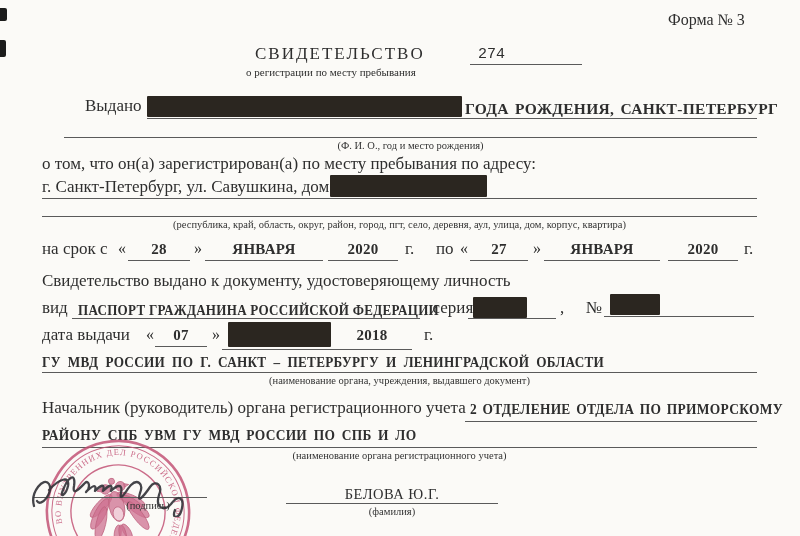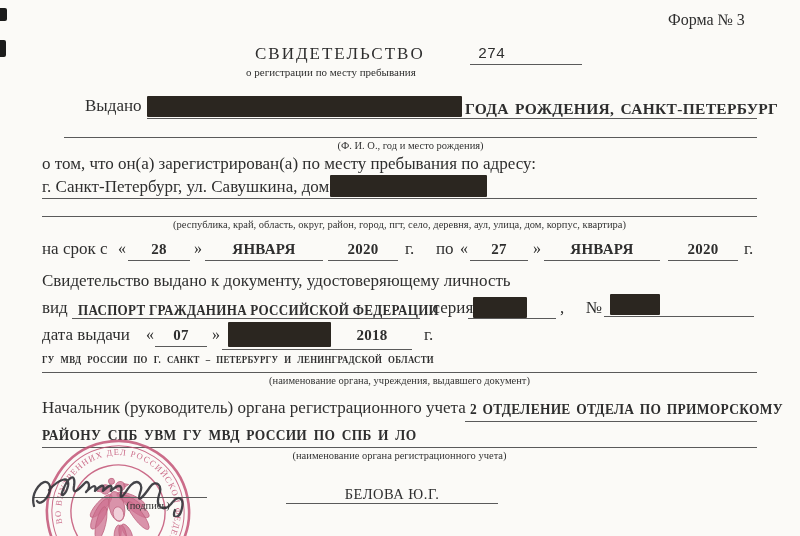--- a/index.html
+++ b/index.html
@@ -90,21 +90,21 @@
   <div class="abs t q" style="left:146px;top:326px;">«</div>
   <div class="abs bold-val center" style="left:157px;top:327px;width:48px;">07</div>
   <div class="uline" style="left:155px;top:346px;width:52px;"></div>
   <div class="abs t q" style="left:212px;top:326px;">»</div>
   <div class="redact" style="left:228px;top:322px;width:103px;height:25px;"></div>
   <div class="uline" style="left:222px;top:349px;width:115px;"></div>
   <div class="abs bold-val center" style="left:334px;top:327px;width:76px;">2018</div>
   <div class="uline" style="left:332px;top:349px;width:80px;"></div>
   <div class="abs t" style="left:424px;top:326px;">г.</div>
 
-  <div class="abs bold-val" style="left:42px;top:354px;font-size:10px;word-spacing:4px;text-align:center;"><span class="cond" style="transform:scaleX(.88);">ГУ МВД РОССИИ ПО Г. САНКТ – ПЕТЕРБУРГУ И ЛЕНИНГРАДСКОЙ ОБЛАСТИ</span></div>
+  <div class="abs bold-val" style="left:42px;top:354px;font-size:15px;word-spacing:4px;text-align:center;"><span class="cond" style="transform:scaleX(.88);">ГУ МВД РОССИИ ПО Г. САНКТ – ПЕТЕРБУРГУ И ЛЕНИНГРАДСКОЙ ОБЛАСТИ</span></div>
   <div class="uline" style="left:42px;top:372px;width:715px;"></div>
   <div class="abs cap" style="left:42px;top:375px;width:715px;">(наименование органа, учреждения, выдавшего документ)</div>
 
   <div class="abs t" style="left:42px;top:399px;">Начальник (руководитель) органа регистрационного учета</div>
   <div class="abs bold-val" style="left:470px;top:402px;font-size:14px;word-spacing:2px;"><span class="cond" style="transform:scaleX(.96);">2 ОТДЕЛЕНИЕ ОТДЕЛА  ПО ПРИМОРСКОМУ</span></div>
   <div class="uline" style="left:465px;top:421px;width:292px;"></div>
   <div class="abs bold-val" style="left:42px;top:428px;font-size:14px;word-spacing:3px;"><span class="cond" style="transform:scaleX(.96);">РАЙОНУ СПБ УВМ  ГУ  МВД РОССИИ  ПО СПБ  И  ЛО</span></div>
   <div class="uline" style="left:42px;top:447px;width:715px;"></div>
   <div class="abs cap" style="left:42px;top:450px;width:715px;">(наименование органа регистрационного учета)</div>
 
@@ -144,14 +144,15 @@
   </svg>
 
   <div class="uline" style="left:33px;top:497px;width:174px;"></div>
   <svg class="abs" style="left:28px;top:462px;" width="185" height="55" viewBox="0 0 185 55">
     <path d="M6,44 C2,30 16,14 21,22 C26,30 13,46 9,39 M21,28 C31,17 42,13 40,24 C38,33 31,37 35,28 C41,13 48,11 46,24 C44,35 52,26 57,21 C61,17 63,26 58,30 C64,24 69,21 67,29 C73,23 77,21 75,29 C81,23 85,21 83,29 C89,23 95,21 93,31 C91,42 99,27 103,23 C109,17 116,21 112,31 C108,44 118,31 122,25 C128,17 135,23 131,33 C127,46 136,50 143,42 C151,32 156,36 154,46 C152,57 143,58 147,48" fill="none" stroke="#34343a" stroke-width="2.3" stroke-linecap="round" stroke-linejoin="round" opacity="0.92"></path>
   </svg>
   <div class="abs cap" style="left:103px;top:500px;width:90px;">(подпись)</div>
 
   <div class="abs center" style="left:286px;top:486px;width:212px;font-size:14.5px;letter-spacing:.5px;">БЕЛОВА  Ю.Г.</div>
   <div class="uline" style="left:286px;top:503px;width:212px;"></div>
+  <div class="abs cap" style="left:286px;top:506px;width:212px;">(фамилия)</div>
 
 </div>
 
 </body></html>

